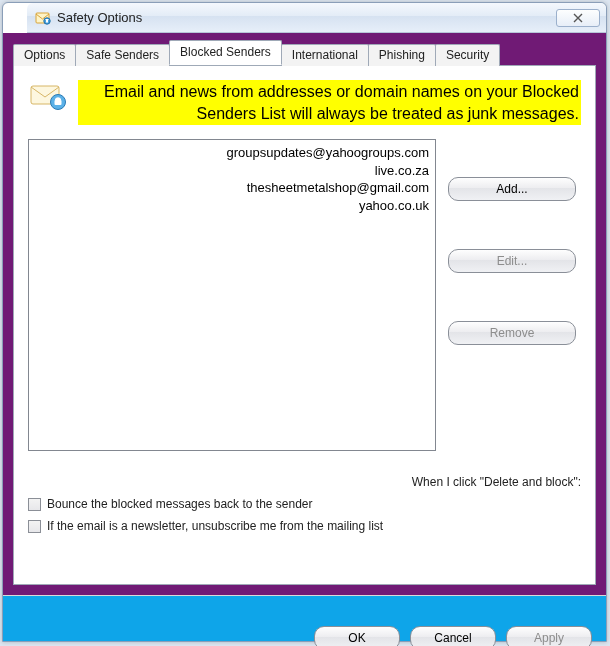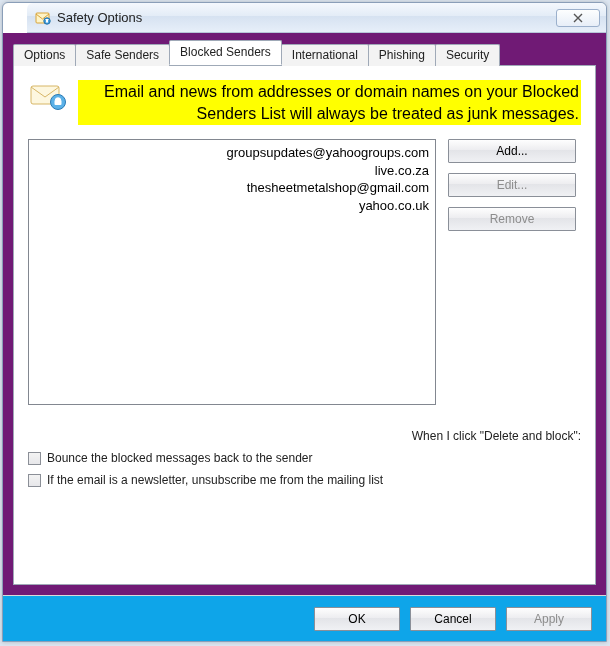--- a/index.html
+++ b/index.html
@@ -111,43 +111,44 @@
     color:#000;
   }
   .body-columns {
     display:flex;
     gap: 12px;
     flex: 0 0 auto;
   }
   .listbox {
     border: 1px solid #828790;
     width: 408px;
-    height: 266px;
+    height: 312px;
     background:#fff;
     padding: 4px 6px;
     font-size: 13px;
     color:#000;
     overflow:auto;
   }
   .listbox .item { line-height: 1.35; white-space: nowrap; }
   .side-buttons {
     display:flex;
     flex-direction:column;
     gap: 10px;
     width: 128px;
   }
   .btn {
     height: 24px;
     border: 1px solid #8a8f98;
-    border-radius: 1px;
+    border-radius: 10px;
     background: linear-gradient(#fefefe,#ededf0 45%,#e3e4e8 46%,#f0f1f4);
     font-size: 12px;
     color:#000;
     display:flex; align-items:center; justify-content:center;
     padding: 0 8px;
+    margin-top: 38px;
   }
   .btn.disabled { color:#8d8d8d; }
   .below-list { margin-top: 24px; font-size:12px; color:#222; }
   .checkbox-row {
     display:flex; align-items:center; gap:6px;
     margin-top: 8px;
   }
   .chk {
     width:13px; height:13px;
     border:1px solid #8b8f97;

